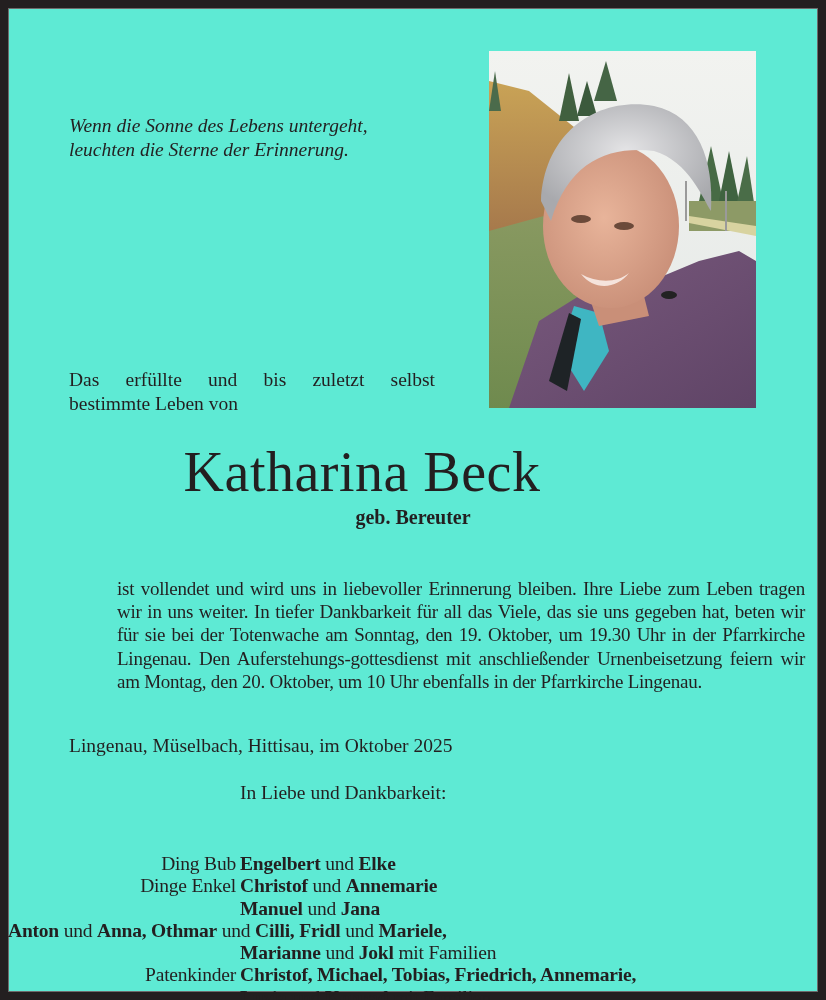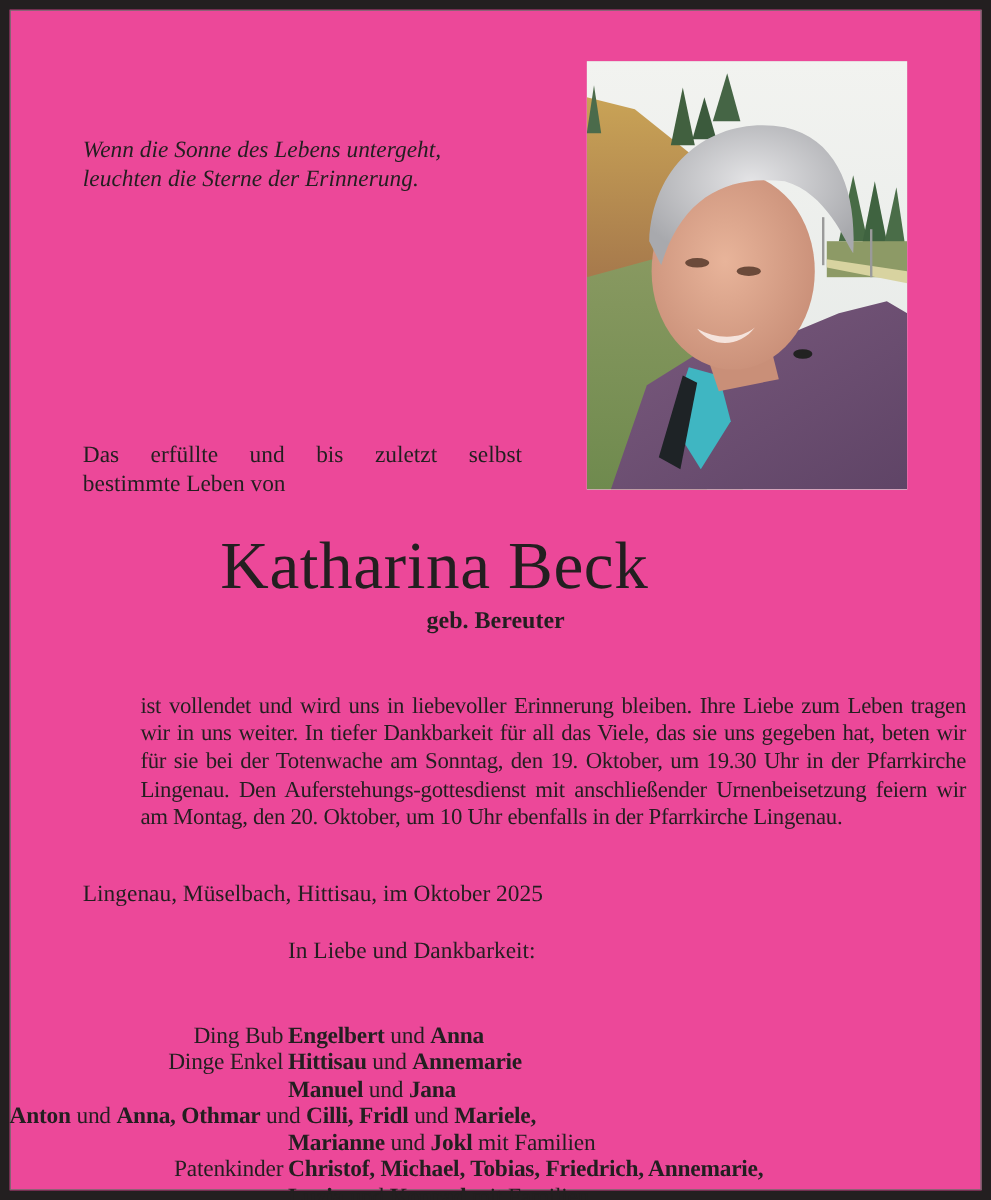--- a/index.html
+++ b/index.html
@@ -8,21 +8,21 @@
       background: #231f20;
       position: relative;
       overflow: hidden;
       font-family: "Liberation Serif", "DejaVu Serif", serif;
       color: #231f20;
     }
     .page {
       position: absolute;
       left: 8px; top: 8px;
       width: 810px; height: 984px;
-      background: #ec4899;
+      background: #5eead4;
       box-shadow: inset 0 0 0 1px #6d6b6b;
     }
     .motto {
       position: absolute;
       left: 61px; top: 106px;
       width: 360px;
       font-style: italic;
       font-size: 19.5px;
       line-height: 24px;
     }
@@ -201,25 +201,25 @@
 
   <div class="place">
     <b>Lingenau, Müselbach, Hittisau,</b><span> im Oktober 2025</span>
   </div>
 
   <div class="signoff-intro">In Liebe und Dankbarkeit:</div>
 
   <div class="family" id="family">
       <div class="fam-row">
         <span class="fam-label">Ding Bub</span>
-        <span class="fam-names"><b>Engelbert</b><span> und </span><b>Anna</b></span>
+        <span class="fam-names"><b>Engelbert</b><span> und </span><b>Elke</b></span>
       </div>
       <div class="fam-row">
         <span class="fam-label">Dinge Enkel</span>
-        <span class="fam-names"><b>Hittisau</b><span> und </span><b>Annemarie</b></span>
+        <span class="fam-names"><b>Christof</b><span> und </span><b>Annemarie</b></span>
       </div>
       <div class="fam-row">
         <span class="fam-label"></span>
         <span class="fam-names"><b>Manuel</b><span> und </span><b>Jana</b></span>
       </div>
       <div class="fam-row">
         <span class="fam-names"><b>Anton</b><span> und </span><b>Anna, Othmar</b><span> und </span><b>Cilli, Fridl</b><span> und </span><b>Mariele,</b></span>
       </div>
       <div class="fam-row">
         <span class="fam-label"></span>

